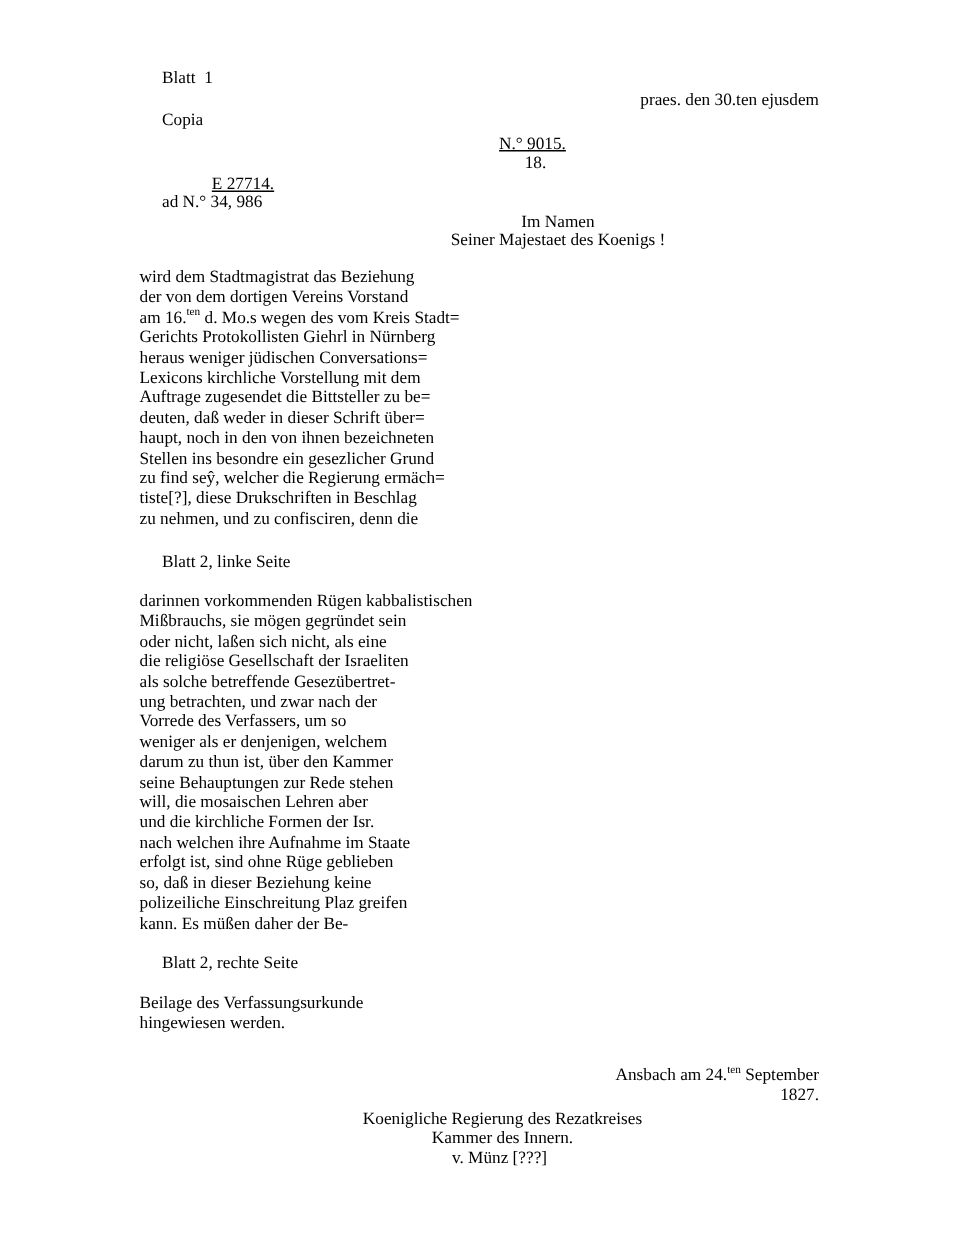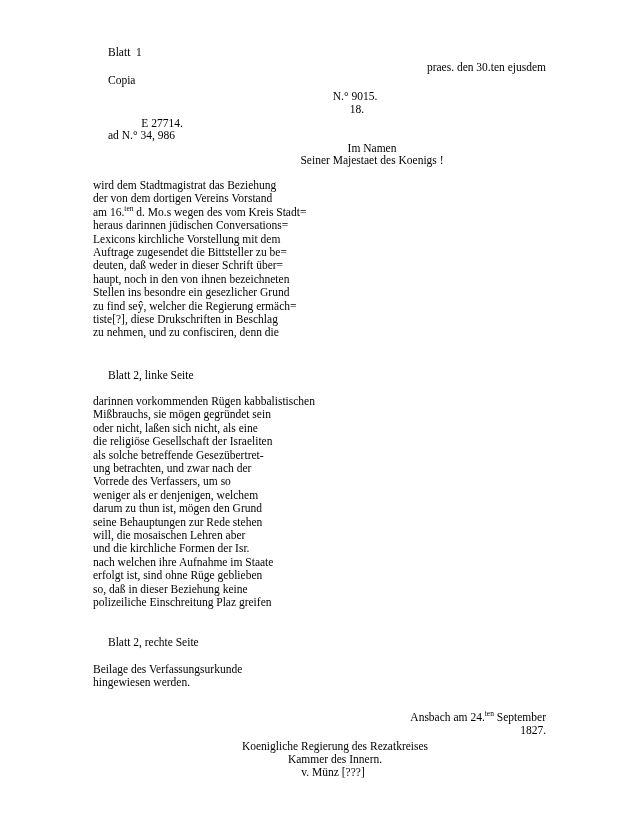--- a/index.html
+++ b/index.html
@@ -23,20 +23,21 @@
     white-space: pre;
     margin-left: 15px;
   }
   .center {
     transform: translateX(-50%);
   }
   .right {
     text-align: right;
   }
   .underline {
+    text-decoration: underline;
   }
   .para {
     position: absolute;
     left: 93px;
   }
   .ln {
     line-height: 13.4px;
     white-space: pre;
   }
   sup.sm {
@@ -66,21 +67,22 @@
   <div class="t" style="left:93px; top:129px;">ad N.° 34, 986</div>
 
   <div class="t center" style="left:357px; top:142px;text-align:right;">Im Namen</div>
 
   <div class="t center" style="left:357px; top:154px;">Seiner Majestaet des Koenigs !</div>
 
   <div class="para" style="top:179px;">
     <div class="ln">wird dem Stadtmagistrat das Beziehung</div>
     <div class="ln">der von dem dortigen Vereins Vorstand</div>
     <div class="ln"><span>am 16.</span><sup class="sm">ten</sup><span> d. Mo.s wegen des vom Kreis Stadt=</span></div>
-    <div class="ln">heraus darinnen jüdischen Conversations=</div>
+    <div class="ln">Gerichts Protokollisten Giehrl in Nürnberg</div>
+    <div class="ln">heraus weniger jüdischen Conversations=</div>
     <div class="ln">Lexicons kirchliche Vorstellung mit dem</div>
     <div class="ln">Auftrage zugesendet die Bittsteller zu be=</div>
     <div class="ln">deuten, daß weder in dieser Schrift über=</div>
     <div class="ln">haupt, noch in den von ihnen bezeichneten</div>
     <div class="ln">Stellen ins besondre ein gesezlicher Grund</div>
     <div class="ln">zu find seŷ, welcher die Regierung ermäch=</div>
     <div class="ln">tiste[?], diese Drukschriften in Beschlag</div>
     <div class="ln">zu nehmen, und zu confisciren, denn die</div>
   </div>
 
@@ -88,28 +90,29 @@
 
   <div class="para" style="top:395px;">
     <div class="ln">darinnen vorkommenden Rügen kabbalistischen</div>
     <div class="ln">Mißbrauchs, sie mögen gegründet sein</div>
     <div class="ln">oder nicht, laßen sich nicht, als eine</div>
     <div class="ln">die religiöse Gesellschaft der Israeliten</div>
     <div class="ln">als solche betreffende Gesezübertret-</div>
     <div class="ln">ung betrachten, und zwar nach der</div>
     <div class="ln">Vorrede des Verfassers, um so</div>
     <div class="ln">weniger als er denjenigen, welchem</div>
-    <div class="ln">darum zu thun ist, mögen den Grund</div>
+    <div class="ln">darum zu thun ist, über den Kammer</div>
     <div class="ln">seine Behauptungen zur Rede stehen</div>
     <div class="ln">will, die mosaischen Lehren aber</div>
     <div class="ln">und die kirchliche Formen der Isr.</div>
     <div class="ln">nach welchen ihre Aufnahme im Staate</div>
     <div class="ln">erfolgt ist, sind ohne Rüge geblieben</div>
     <div class="ln">so, daß in dieser Beziehung keine</div>
     <div class="ln">polizeiliche Einschreitung Plaz greifen</div>
+    <div class="ln">kann. Es müßen daher der Be-</div>
   </div>
 
   <div class="t" style="left:93px; top:636px;">Blatt 2, rechte Seite</div>
 
   <div class="para" style="top:663px;">
     <div class="ln">Beilage des Verfassungsurkunde</div>
     <div class="ln">hingewiesen werden.</div>
   </div>
 
   <div class="t right" style="right:94px; top:711px;"><span>Ansbach am 24.</span><sup class="sm">ten</sup><span> September</span></div>

